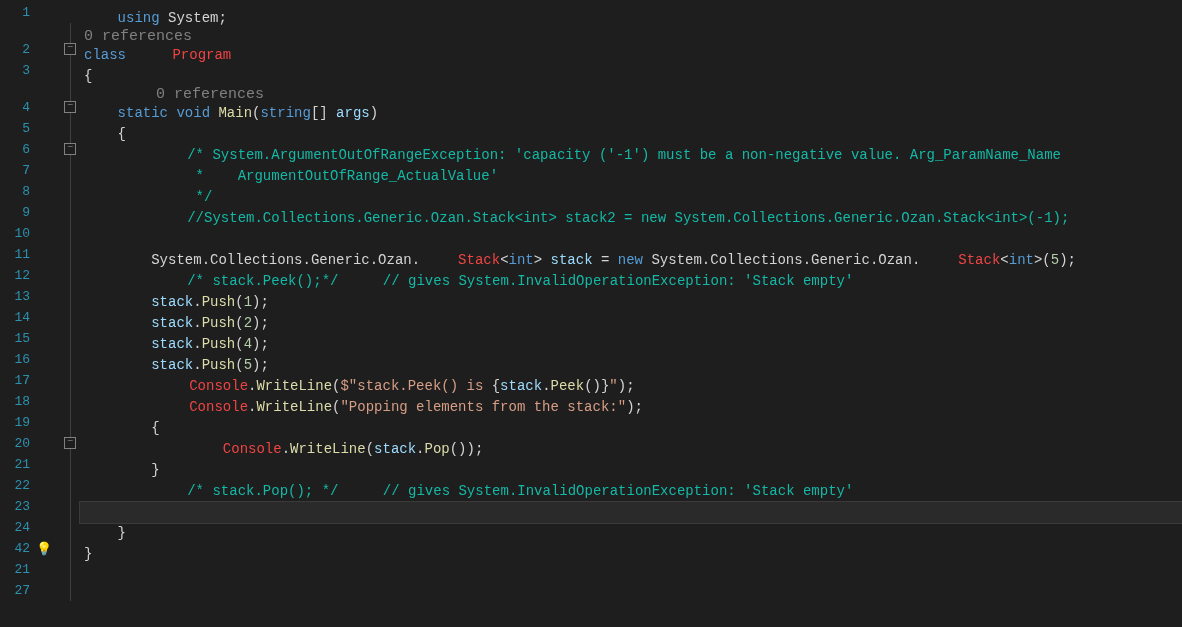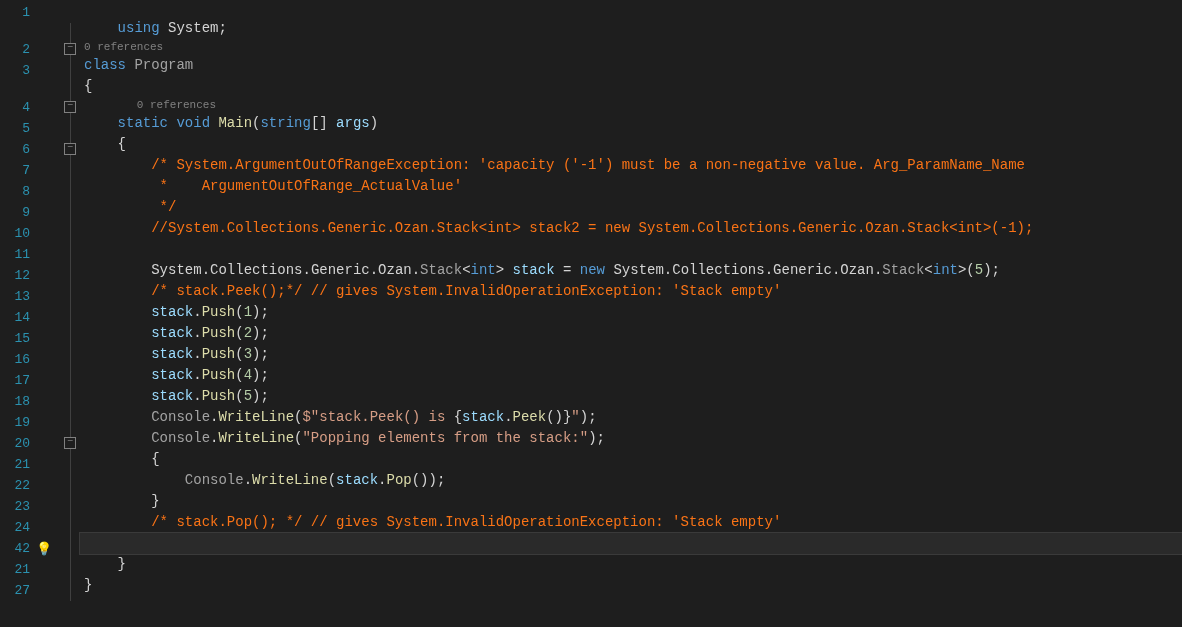--- a/index.html
+++ b/index.html
@@ -73,47 +73,47 @@
   .fold-vline {
     position:absolute;
     left:50%;
     width:1px;
     background:#404040;
     top:0;
     bottom:0;
   }
   .code-area {
     flex:1;
-    padding-top:18px;
+    padding-top:8px;
     position:relative;
   }
   .code-line {
     height:21px;
     line-height:21px;
     white-space:pre;
     padding-left:4px;
   }
   .codelens-line {
     height:16px;
     line-height:16px;
-    font-size:11px;
+    font-size:15px;
     color:#808080;
     padding-left:4px;
     white-space:pre;
   }
   .current-line {
     background:#2a2a2a;
     outline:1px solid #3a3a3a;
   }
   .kw { color:#569cd6; }
-  .type { color:#a3a3a3; }
+  .type { color:#ef4444;margin-left:38px; }
   .method { color:#dcdcaa; }
   .str { color:#d69d85; }
   .num { color:#b5cea8; }
-  .comment { color:#f97316; }
+  .comment { color:#14b8a6;margin-left:36px; }
   .param { color:#9cdcfe; }
   .punct { color:#d4d4d4; }
   .ns { color:#d4d4d4; }
   .local {color:#9cdcfe;}
   .op{color:#d4d4d4;}
   .underline{}
 </style>
 </head>
 <body>
 
@@ -305,21 +305,20 @@
       <div class="code-line">    <span class="punct">{</span></div>
       <div class="code-line">        <span class="comment">/* System.ArgumentOutOfRangeException: 'capacity ('-1') must be a non-negative value. Arg_ParamName_Name</span></div>
       <div class="code-line">        <span class="comment"> *    ArgumentOutOfRange_ActualValue'</span></div>
       <div class="code-line">        <span class="comment"> */</span></div>
       <div class="code-line">        <span class="comment">//System.Collections.Generic.Ozan.Stack&lt;int&gt; stack2 = new System.Collections.Generic.Ozan.Stack&lt;int&gt;(-1);</span></div>
       <div class="code-line"></div>
       <div class="code-line">        <span class="ns">System</span><span class="punct">.</span><span class="ns">Collections</span><span class="punct">.</span><span class="ns">Generic</span><span class="punct">.</span><span class="ns">Ozan</span><span class="punct">.</span><span class="type">Stack</span><span class="punct">&lt;</span><span class="kw">int</span><span class="punct">&gt;</span> <span class="local">stack</span> <span class="op">=</span> <span class="kw">new</span> <span class="ns">System</span><span class="punct">.</span><span class="ns">Collections</span><span class="punct">.</span><span class="ns">Generic</span><span class="punct">.</span><span class="ns">Ozan</span><span class="punct">.</span><span class="type">Stack</span><span class="punct">&lt;</span><span class="kw">int</span><span class="punct">&gt;(</span><span class="num">5</span><span class="punct">);</span></div>
       <div class="code-line">        <span class="comment">/* stack.Peek();*/</span> <span class="comment">// gives System.InvalidOperationException: 'Stack empty'</span></div>
       <div class="code-line">        <span class="local">stack</span><span class="punct">.</span><span class="method">Push</span><span class="punct">(</span><span class="num">1</span><span class="punct">);</span></div>
       <div class="code-line">        <span class="local">stack</span><span class="punct">.</span><span class="method">Push</span><span class="punct">(</span><span class="num">2</span><span class="punct">);</span></div>
-      <div class="code-line">        <span class="local">stack</span><span class="punct">.</span><span class="method">Push</span><span class="punct">(</span><span class="num">3</span><span class="punct">);</span></div>
       <div class="code-line">        <span class="local">stack</span><span class="punct">.</span><span class="method">Push</span><span class="punct">(</span><span class="num">4</span><span class="punct">);</span></div>
       <div class="code-line">        <span class="local">stack</span><span class="punct">.</span><span class="method">Push</span><span class="punct">(</span><span class="num">5</span><span class="punct">);</span></div>
       <div class="code-line">        <span class="type">Console</span><span class="punct">.</span><span class="method">WriteLine</span><span class="punct">(</span><span class="str">$"</span><span class="str">stack.Peek() is </span><span class="punct">{</span><span class="local">stack</span><span class="punct">.</span><span class="method">Peek</span><span class="punct">()}</span><span class="str">"</span><span class="punct">);</span></div>
       <div class="code-line">        <span class="type">Console</span><span class="punct">.</span><span class="method">WriteLine</span><span class="punct">(</span><span class="str">"Popping elements from the stack:"</span><span class="punct">);</span></div>
       <div class="code-line">        <span class="punct">{</span></div>
       <div class="code-line">            <span class="type">Console</span><span class="punct">.</span><span class="method">WriteLine</span><span class="punct">(</span><span class="local">stack</span><span class="punct">.</span><span class="method">Pop</span><span class="punct">());</span></div>
       <div class="code-line">        <span class="punct">}</span></div>
       <div class="code-line">        <span class="comment">/* stack.Pop(); */</span> <span class="comment">// gives System.InvalidOperationException: 'Stack empty'</span></div>
       <div class="code-line current-line"></div>
       <div class="code-line">    <span class="punct">}</span></div>

